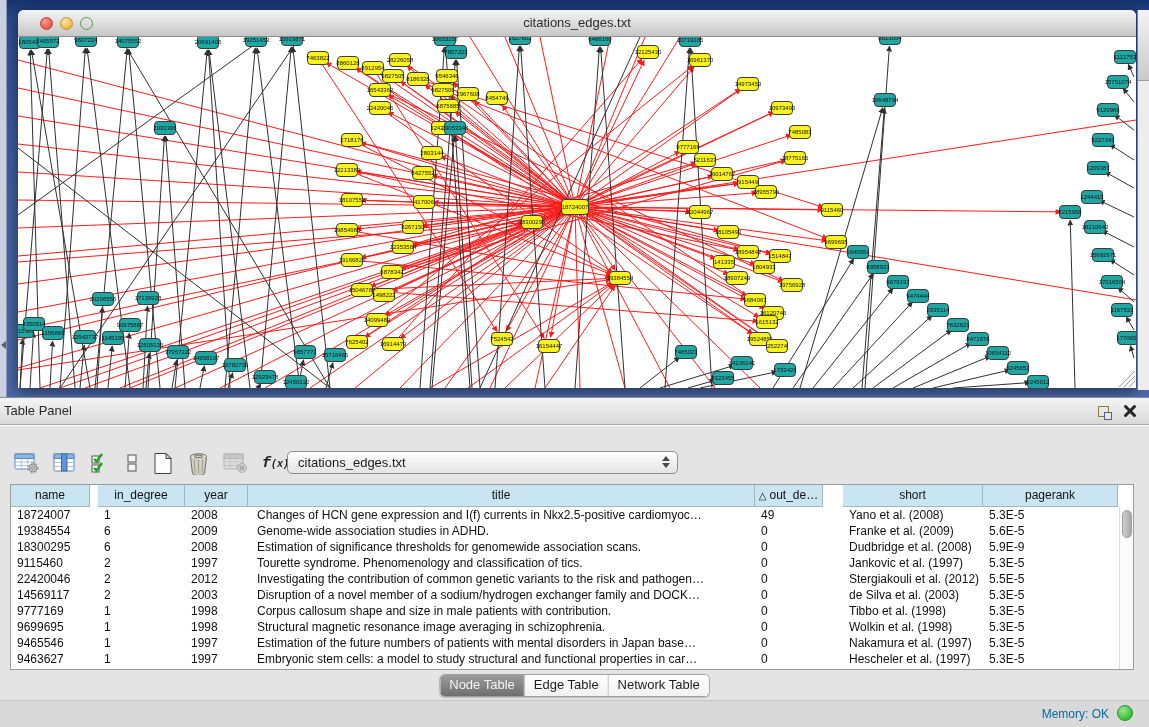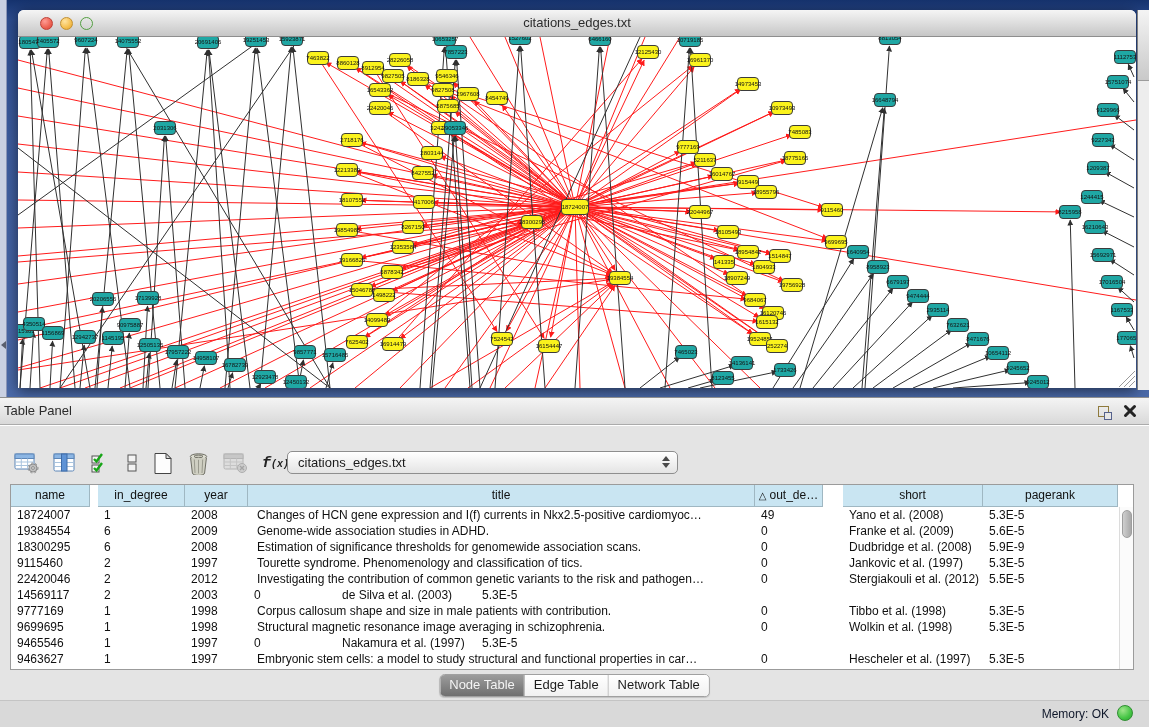--- a/index.html
+++ b/index.html
@@ -70,21 +70,21 @@
   
   .tabs{position:absolute;top:674px;left:50%;transform:translateX(-50%);display:flex;height:21px;
     border:1px solid #A0A0A0;border-radius:5px;overflow:hidden;background:#fff;box-shadow:0 1px 1px rgba(0,0,0,.15);}
   .tab{padding:0 9px;line-height:20px;font-size:13px;color:#1d1d1d;background:linear-gradient(#FFFFFF,#F1F1F1);
     border-right:1px solid #B3B3B3;cursor:default;}
   .tab:last-child{border-right:none;}
   .tab.active{background:linear-gradient(#9C9C9C,#6F6F6F);color:#F4F4F4;border-right-color:#8A8A8A;}
 
   
   .statusbar{position:absolute;left:0;top:700px;width:1149px;height:27px;background:#D9D9D9;border-top:1px solid #C4C4C4;}
-  .mem{position:absolute;right:40px;top:6px;font-size:12px;color:#0f172a;}
+  .mem{position:absolute;right:40px;top:6px;font-size:12px;color:#0369a1;}
   .memdot{position:absolute;right:16px;top:4px;width:16px;height:16px;border-radius:50%;
     background:radial-gradient(circle at 35% 30%,#9FE58B,#44C544 60%,#2E9E33);border:1px solid #2F8F31;box-sizing:border-box;}
 
   svg text{font-family:"Liberation Sans",sans-serif;}
 </style>
 </head>
 <body>
 
 <div id="root">
 
@@ -938,20 +938,21 @@
           <div class="td c2">2012</div>
           <div class="td c3 title">Investigating the contribution of common genetic variants to the risk and pathogen…</div>
           <div class="td c4">0</div>
           <div class="td c5">Stergiakouli et al. (2012)</div>
           <div class="td c6">5.5E-5</div>
         </div>
         <div class="trow">
           <div class="td c0">14569117</div>
           <div class="td c1">2</div>
           <div class="td c2">2003</div>
+          <div class="td c3 title">Disruption of a novel member of a sodium/hydrogen exchanger family and DOCK…</div>
           <div class="td c4">0</div>
           <div class="td c5">de Silva et al. (2003)</div>
           <div class="td c6">5.3E-5</div>
         </div>
         <div class="trow">
           <div class="td c0">9777169</div>
           <div class="td c1">1</div>
           <div class="td c2">1998</div>
           <div class="td c3 title">Corpus callosum shape and size in male patients with contribution.</div>
           <div class="td c4">0</div>
@@ -964,20 +965,21 @@
           <div class="td c2">1998</div>
           <div class="td c3 title">Structural magnetic resonance image averaging in schizophrenia.</div>
           <div class="td c4">0</div>
           <div class="td c5">Wolkin et al. (1998)</div>
           <div class="td c6">5.3E-5</div>
         </div>
         <div class="trow">
           <div class="td c0">9465546</div>
           <div class="td c1">1</div>
           <div class="td c2">1997</div>
+          <div class="td c3 title">Estimation of the future numbers of patients with mental disorders in Japan base…</div>
           <div class="td c4">0</div>
           <div class="td c5">Nakamura et al. (1997)</div>
           <div class="td c6">5.3E-5</div>
         </div>
         <div class="trow">
           <div class="td c0">9463627</div>
           <div class="td c1">1</div>
           <div class="td c2">1997</div>
           <div class="td c3 title">Embryonic stem cells: a model to study structural and functional properties in car…</div>
           <div class="td c4">0</div>

